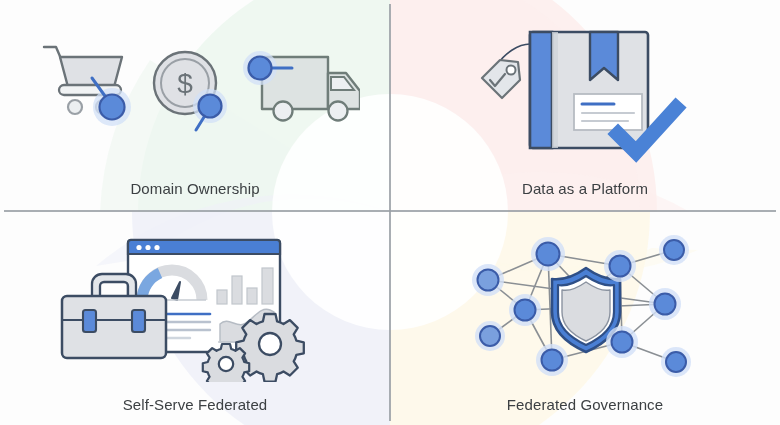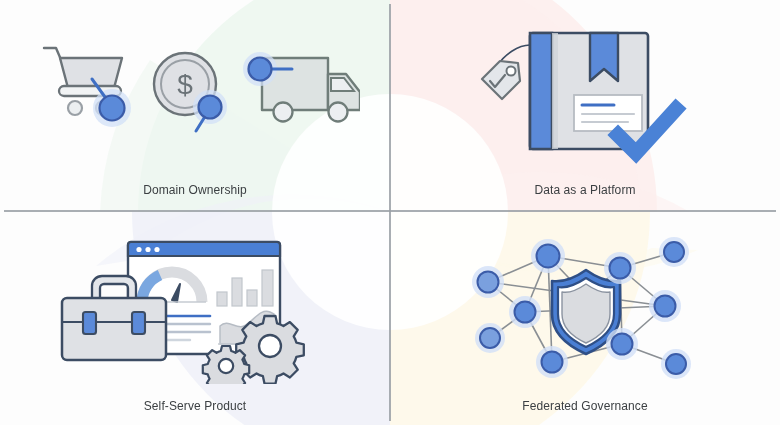--- a/index.html
+++ b/index.html
@@ -47,21 +47,21 @@
   .q-art {
     flex: 1 1 auto;
     width: 100%;
     display: flex;
     align-items: center;
     justify-content: center;
     padding-top: 6px;
     box-sizing: border-box;
   }
   .q-label {
-    font-size: 12px;
+    font-size: 15px;
     color: #3c4043;
     letter-spacing: 0.1px;
     padding-bottom: 14px;
     white-space: nowrap;
   }
   .q-tl .q-label { padding-bottom: 16px; }
   .q-tr .q-label { padding-bottom: 16px; }
   .q-bl .q-label { padding-bottom: 12px; }
   .q-br .q-label { padding-bottom: 12px; }
 
@@ -250,21 +250,21 @@
             </g>
           </g>
           <g transform="translate(176,132)">
             <g fill="#dadce0" stroke="#3c4c63" stroke-width="2.2" stroke-linejoin="round">
               <path d="M-4,-20 h8 l1.2,5 a16 16 0 0 1 4.3,1.8 l4.3,-2.7 l5.3,5.3 l-2.7,4.3 a16 16 0 0 1 1.8,4.3 l5,1.2 v8 l-5,1.2 a16 16 0 0 1 -1.8,4.3 l2.7,4.3 l-5.3,5.3 l-4.3,-2.7 a16 16 0 0 1 -4.3,1.8 l-1.2,5 h-8 l-1.2,-5 a16 16 0 0 1 -4.3,-1.8 l-4.3,2.7 l-5.3,-5.3 l2.7,-4.3 a16 16 0 0 1 -1.8,-4.3 l-5,-1.2 v-8 l5,-1.2 a16 16 0 0 1 1.8,-4.3 l-2.7,-4.3 l5.3,-5.3 l4.3,2.7 a16 16 0 0 1 4.3,-1.8 Z"></path>
               <circle cx="0" cy="0" r="7.2" fill="#ffffff"></circle>
             </g>
           </g>
         </svg>
       </div>
-      <div class="q-label">Self-Serve Product</div>
+      <div class="q-label">Self-Serve Federated</div>
     </div>
 
     <div class="quadrant q-br">
       <div class="q-art">
         <svg width="250" height="150" viewBox="0 0 250 150">
 
           <g stroke="#8a8f94" stroke-width="1.6" fill="none">
             <line x1="28" y1="48" x2="88" y2="22"></line>
             <line x1="28" y1="48" x2="65" y2="78"></line>
             <line x1="28" y1="48" x2="205" y2="72"></line>

